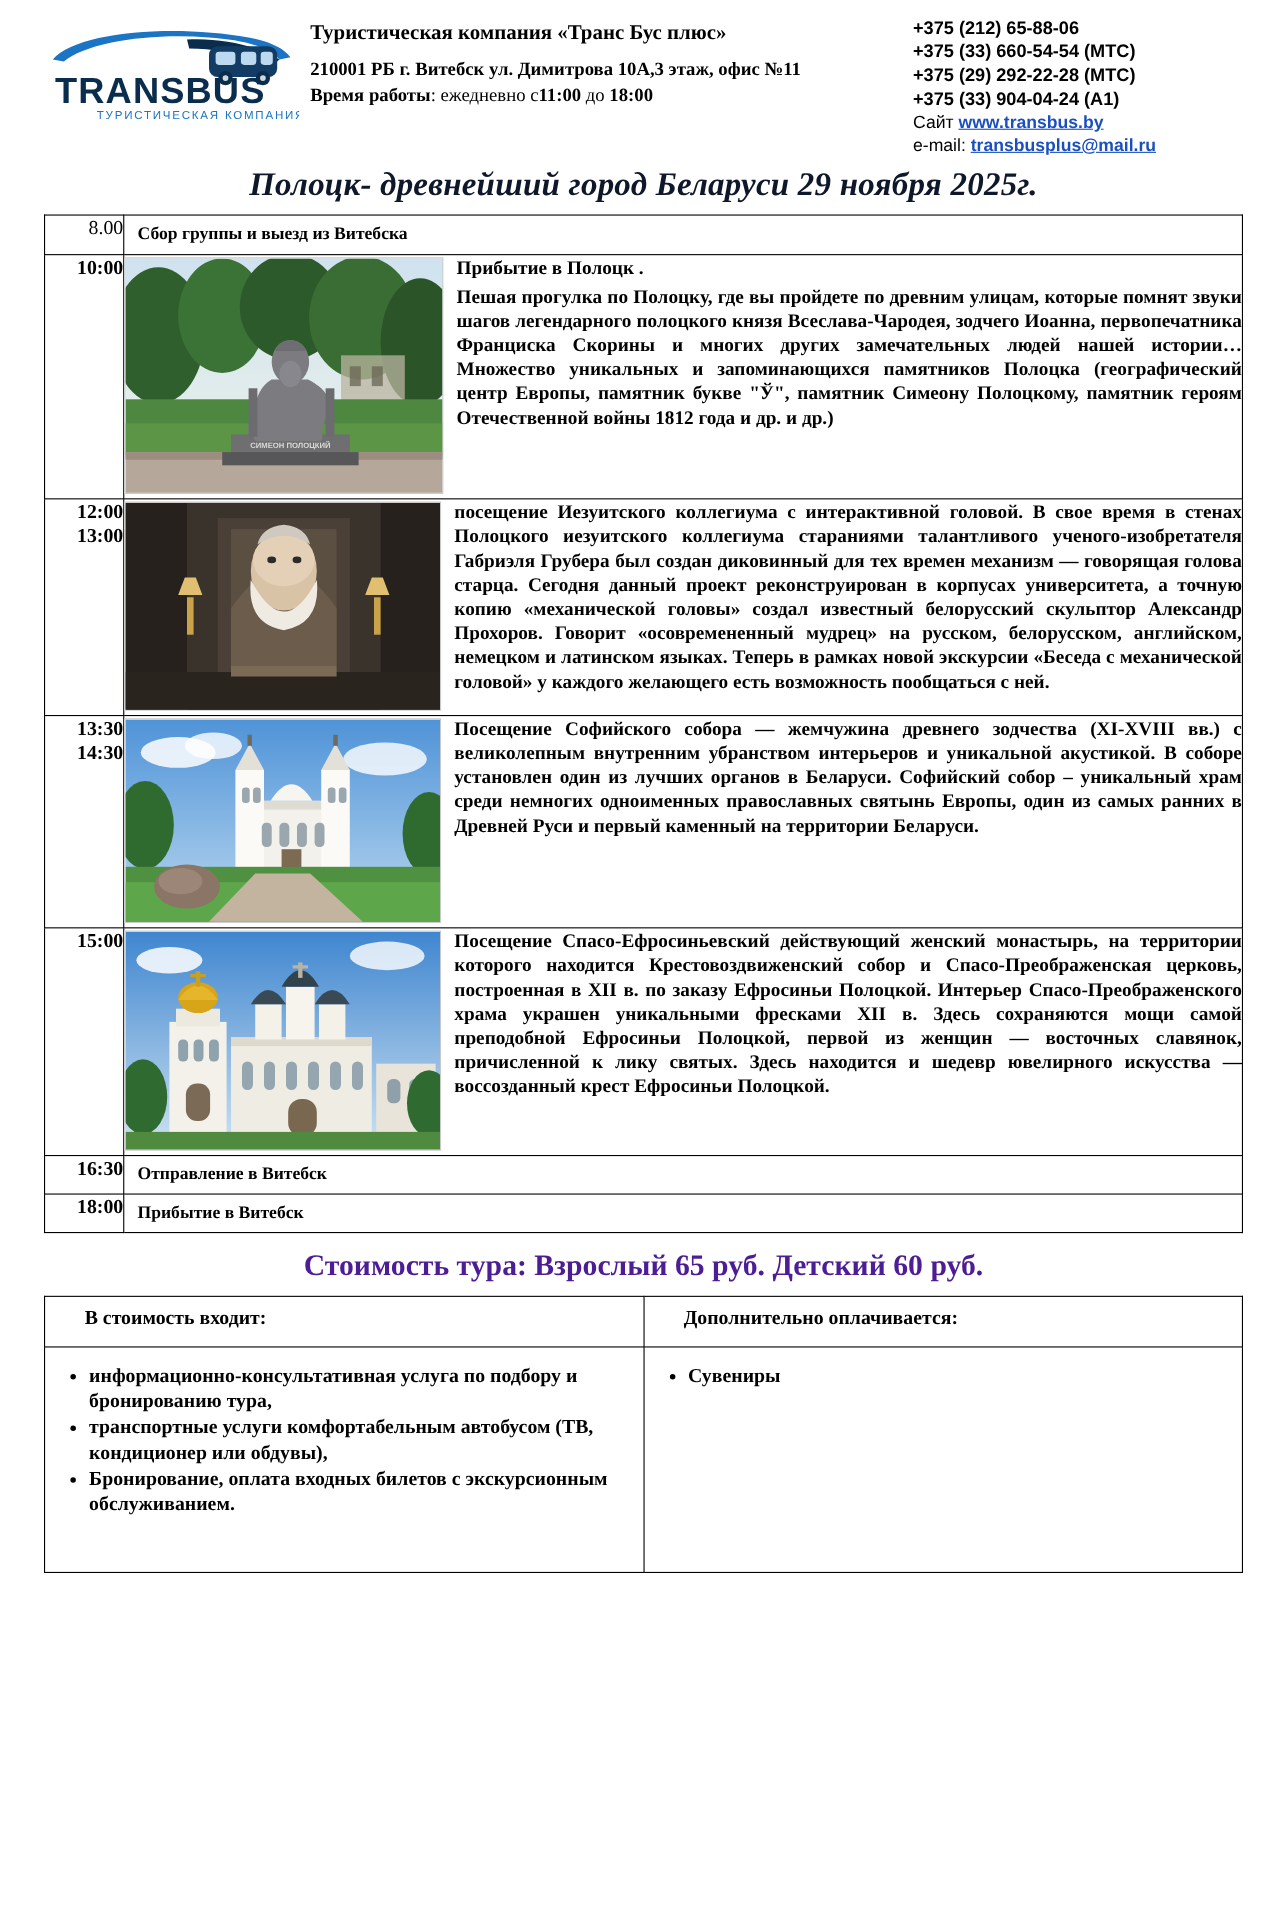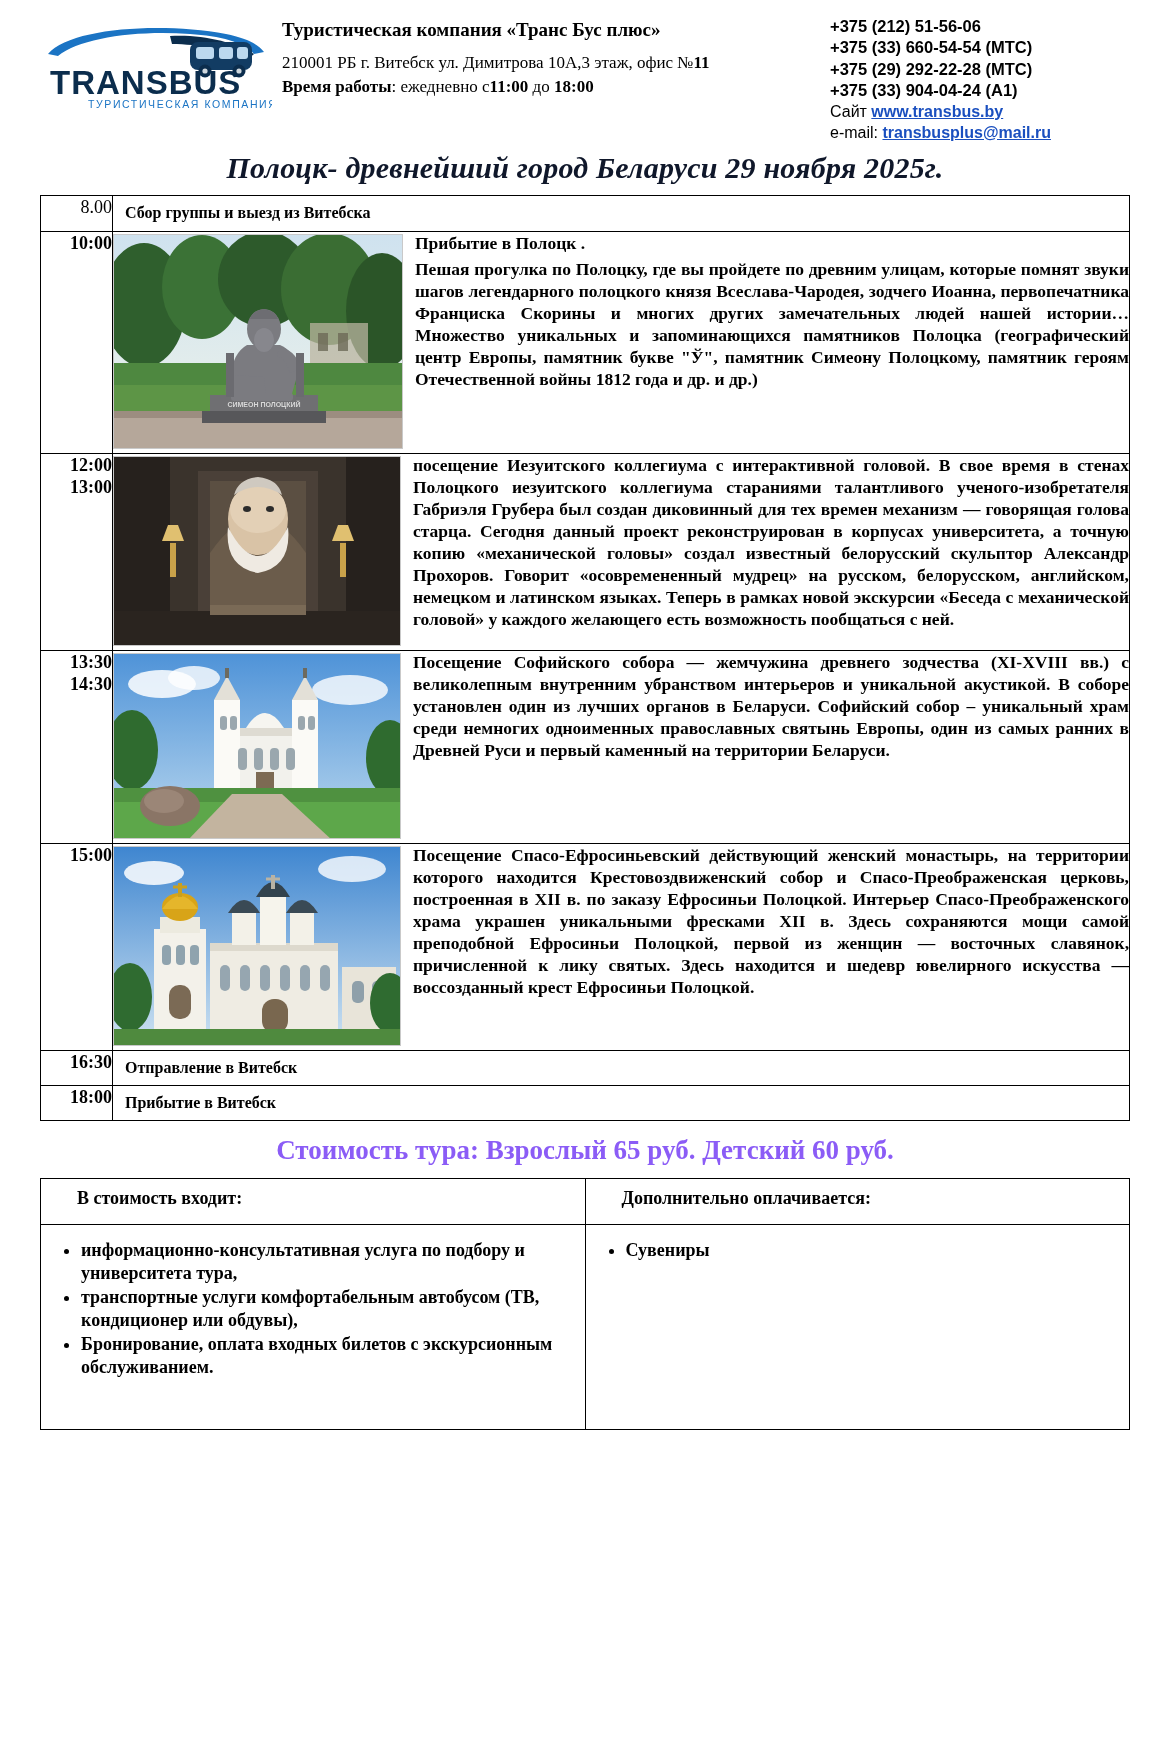--- a/index.html
+++ b/index.html
@@ -41,21 +41,21 @@
     font-family: "Liberation Serif", serif;
     font-size: 17.5px;
     line-height: 1.28;
   }
   .company-name {
     font-weight: bold;
     font-size: 19px;
     margin-bottom: 10px;
   }
   .company-addr { font-weight: bold; font-size: 17px; }
-  .company-addr .reg { font-weight: normal; text-align: center; }
+  .company-addr .reg { font-weight: bold; text-align: center; }
   .company-hours { margin-top: 2px; font-size: 17px; }
   .company-hours .lbl { font-weight: bold; }
   .company-hours .val { font-weight: bold; }
   .company-hours .reg { font-weight: normal; }
   .company-unp { font-size: 17px; margin-top: 1px; }
 
   .contacts-block {
     flex: 0 0 300px;
     text-align: left;
     padding-top: 2px;
@@ -130,21 +130,21 @@
     overflow: hidden;
     position: relative;
   }
   .photo svg { display: block; }
 
   .row-clear { clear: both; }
 
   
   .price {
     text-align: center;
-    color: #8b5cf6;
+    color: #4c1d95;
     font-weight: bold;
     font-size: 27px;
     font-family: "Liberation Serif", serif;
     margin: 14px 0 12px 0;
   }
 
   
   table.includes {
     width: 100%;
     border-collapse: collapse;
@@ -196,21 +196,21 @@
       </svg>
     </div>
 
     <div class="company-block">
       <div class="company-name">Туристическая компания «Транс Бус плюс»</div>
       <div class="company-addr"><span class="reg">210001 РБ г. Витебск ул. Димитрова 10А,3 этаж, офис №</span><span>11</span></div>
       <div class="company-hours"><span class="lbl">Время работы</span><span class="reg">: ежедневно с</span><span class="val">11:00</span><span class="reg"> до </span><span class="val">18:00</span></div>
     </div>
 
     <div class="contacts-block">
-      <div>+375 (212) 51-56-06</div>
+      <div>+375 (212) 65-88-06</div>
       <div>+375 (33) 660-54-54 (МТС)</div>
       <div>+375 (29) 292-22-28 (МТС)</div>
       <div>+375 (33) 904-04-24 (А1)</div>
       <div class="site"><span>Сайт </span><a href="#">www.transbus.by</a></div>
       <div class="email"><span>e-mail: </span><a href="#">transbusplus@mail.ru</a></div>
     </div>
   </div>
 
   <div class="tour-title">Полоцк- древнейший город Беларуси 29 ноября 2025г.</div>
 
@@ -470,21 +470,21 @@
         <col style="width:50%">
       </colgroup>
     <tbody>
       <tr>
         <td class="head-cell">В стоимость входит:</td>
         <td class="head-cell">Дополнительно оплачивается:</td>
       </tr>
       <tr>
         <td style="height:205px;">
           <ul>
-            <li>информационно-консультативная услуга по подбору и университета тура,</li>
+            <li>информационно-консультативная услуга по подбору и бронированию тура,</li>
             <li>транспортные услуги комфортабельным автобусом (ТВ, кондиционер или обдувы),</li>
             <li>Бронирование, оплата входных билетов с экскурсионным обслуживанием.</li>
           </ul>
         </td>
         <td>
           <ul>
             <li>Сувениры</li>
           </ul>
         </td>
       </tr>

